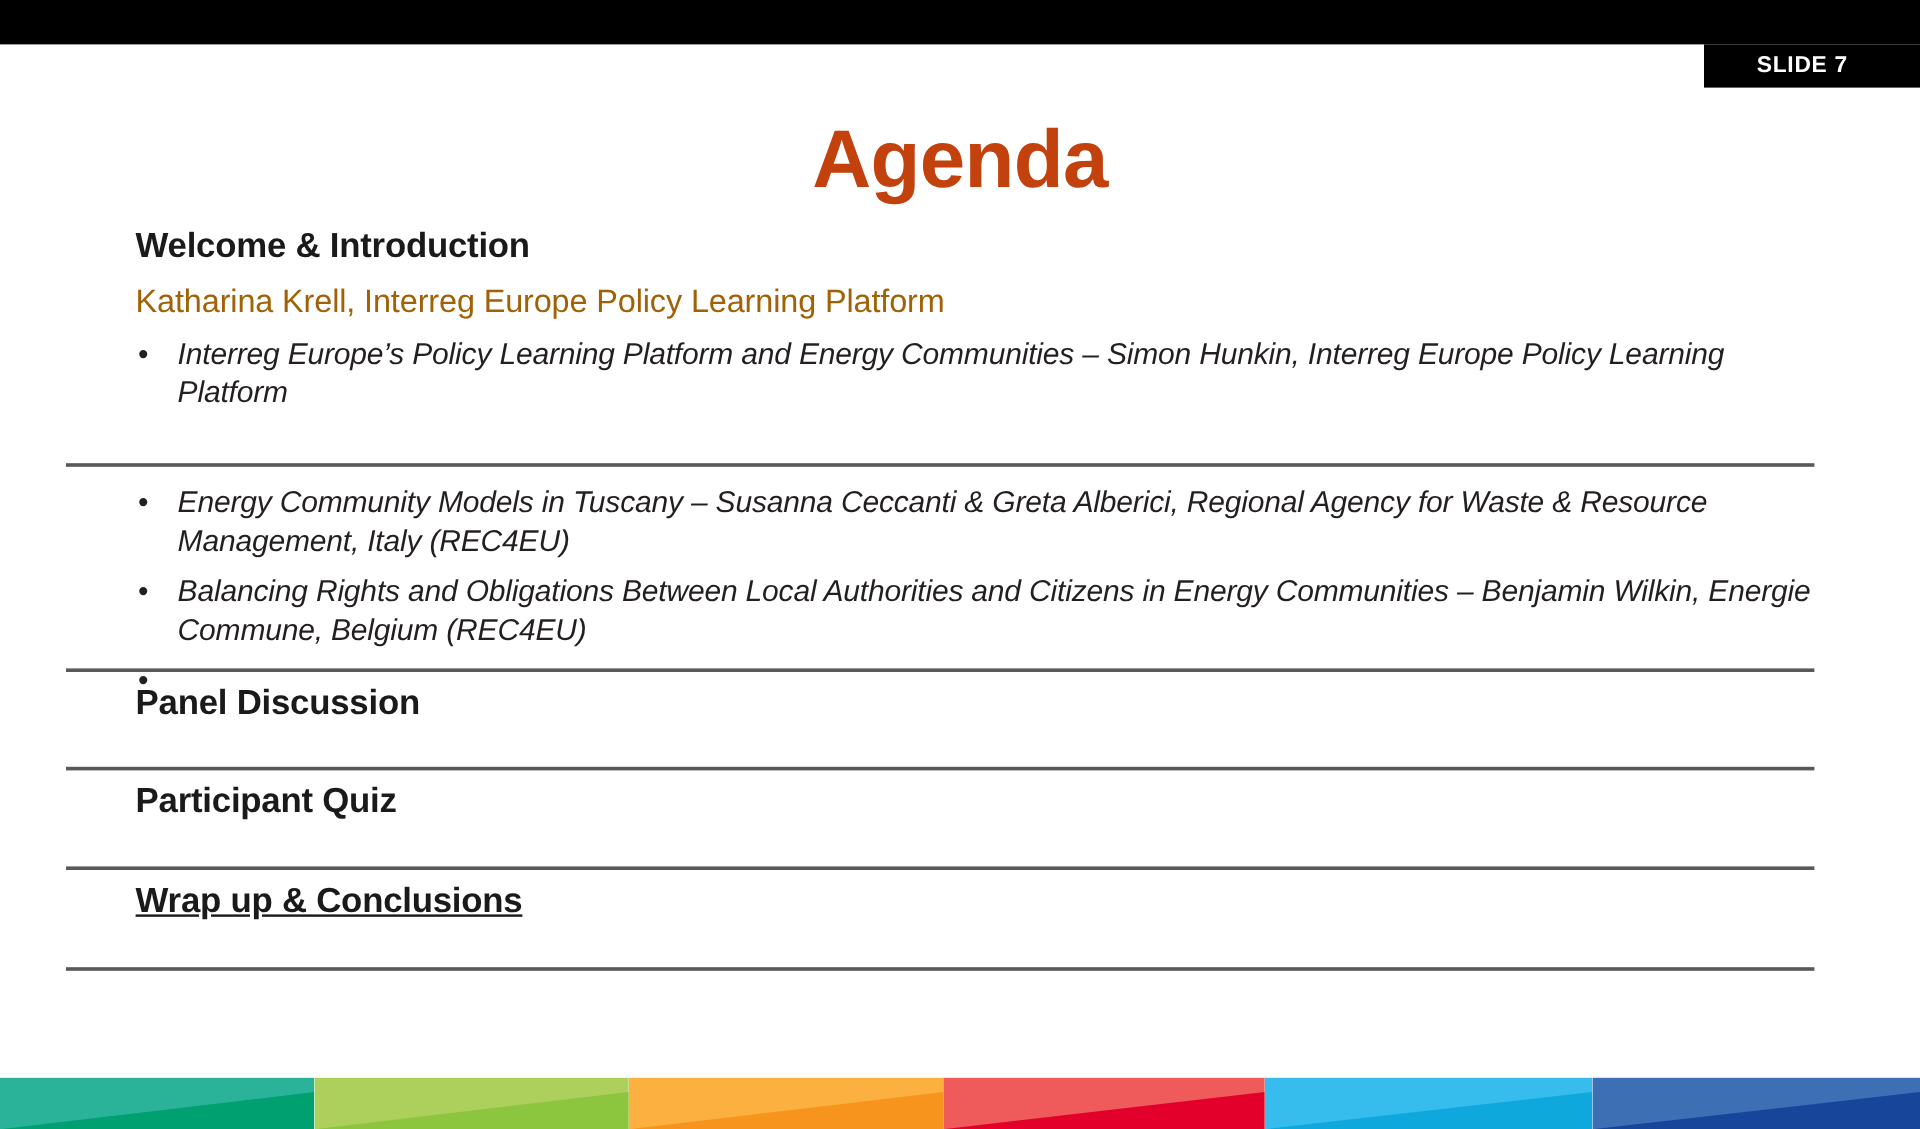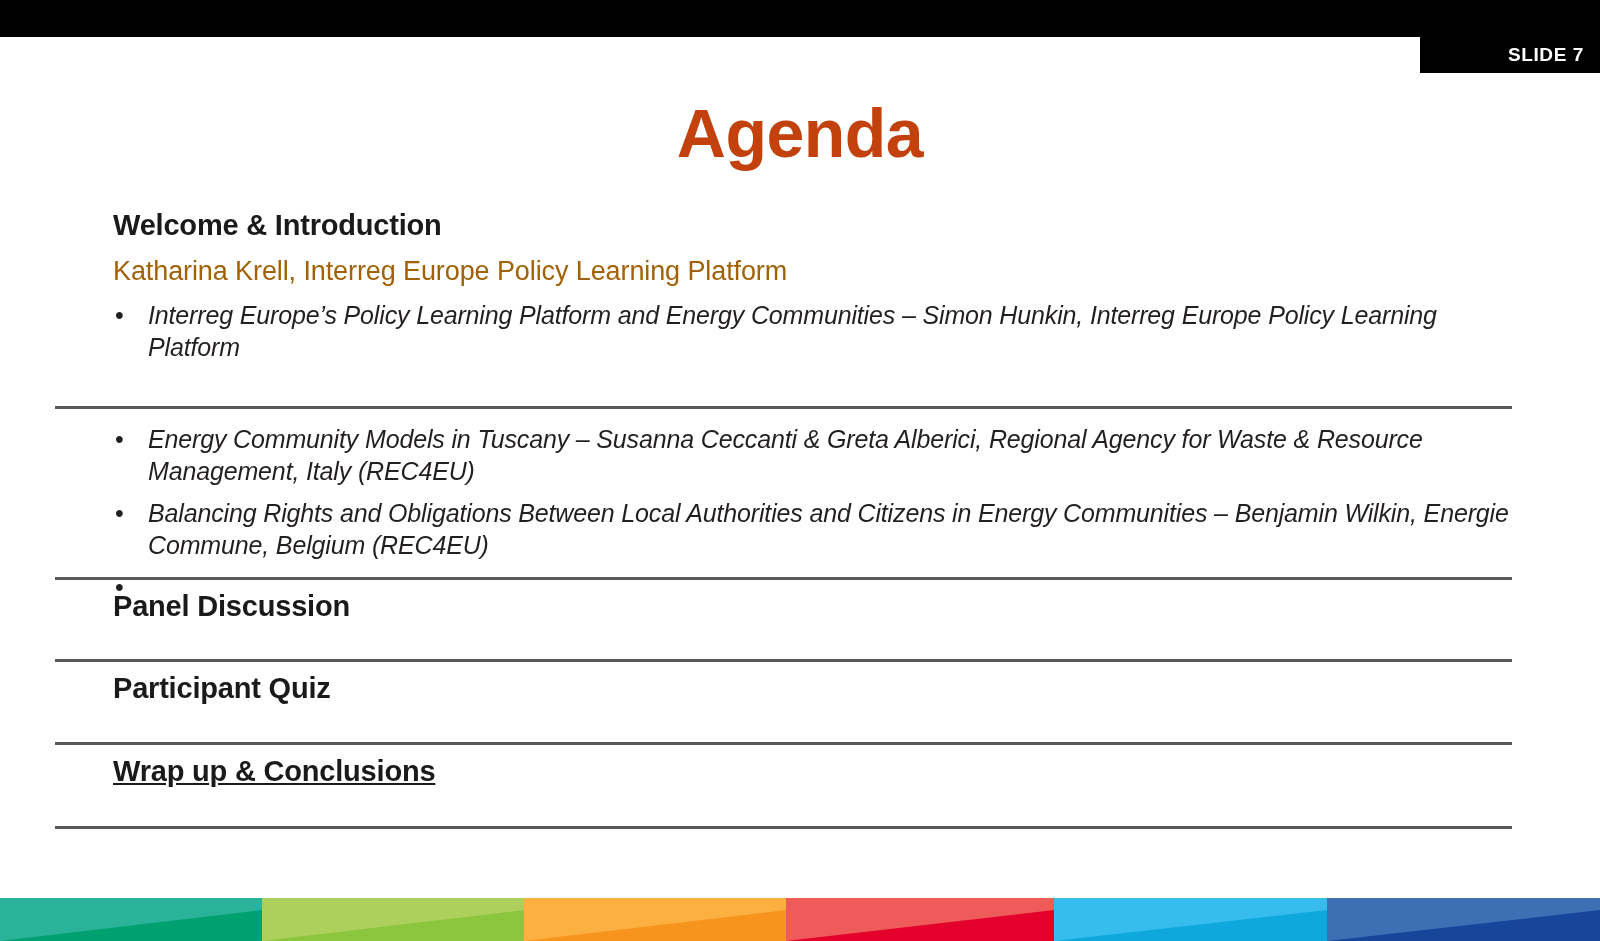--- a/index.html
+++ b/index.html
@@ -36,21 +36,21 @@
   
   .slide-badge {
     position: absolute;
     right: 0;
     top: 37px;
     width: 180px;
     height: 36px;
     background: #000000;
     display: flex;
     align-items: center;
-    justify-content: flex-end;
+    justify-content: center;
   }
   .slide-badge-label {
     color: #ffffff;
     font-size: 19px;
     font-weight: bold;
     letter-spacing: 0.6px;
     font-family: "Liberation Sans", sans-serif;
     padding-right: 16px;
   }
 
@@ -65,21 +65,21 @@
     line-height: 74px;
     font-weight: bold;
     letter-spacing: -0.5px;
     color: #c2410c;
   }
 
   
   .content {
     position: absolute;
     left: 0;
-    top: 208px;
+    top: 188px;
     width: 1600px;
   }
 
   .section {
     position: relative;
     padding-left: 113px;
     padding-right: 88px;
   }
 
   .divider {

